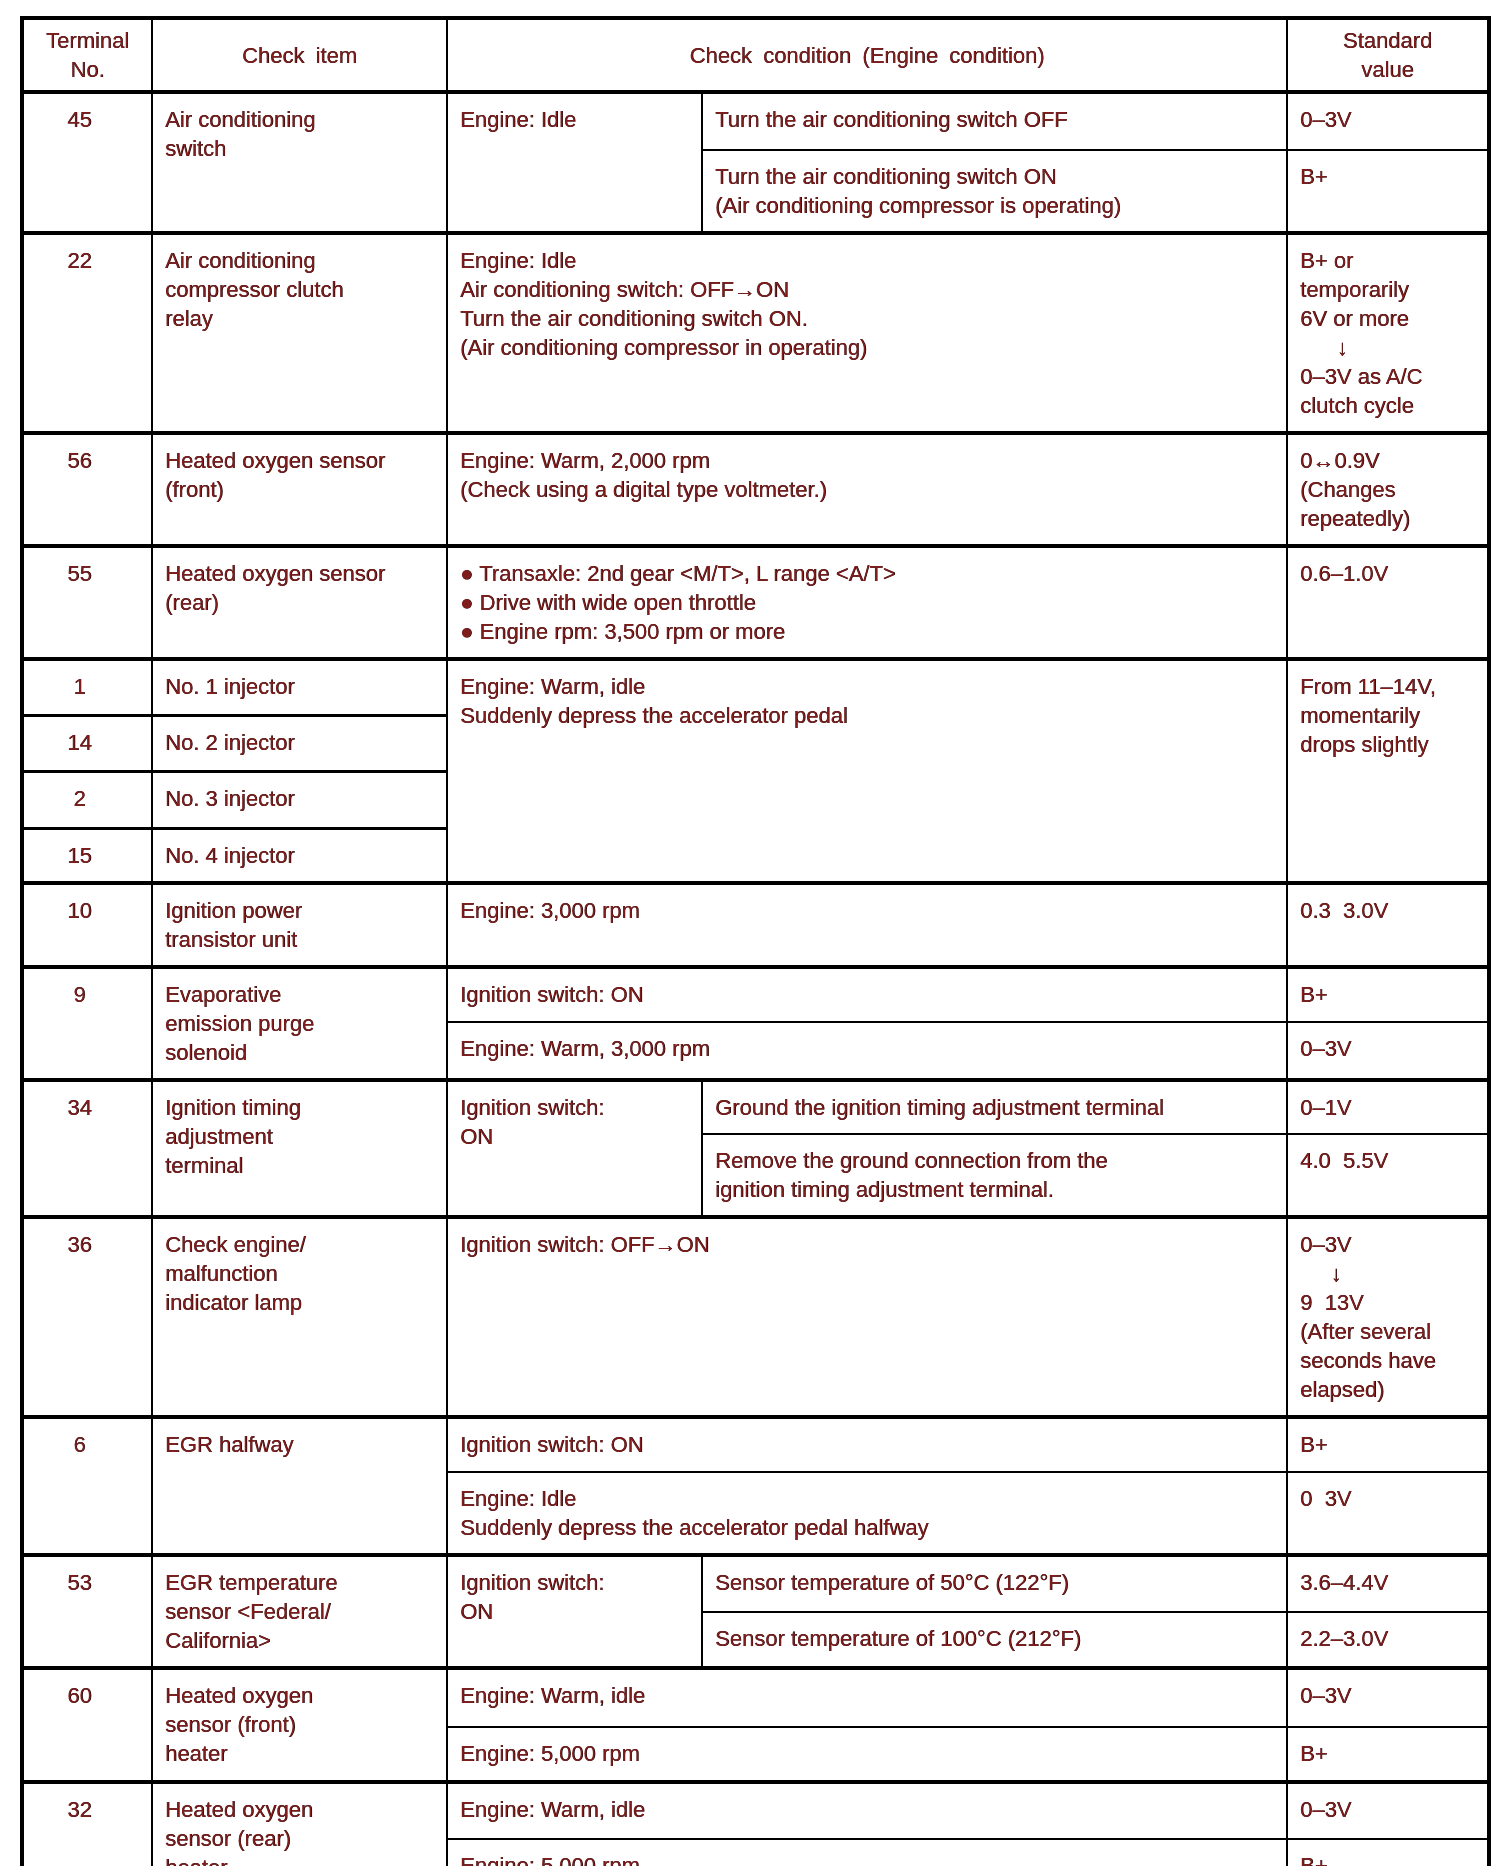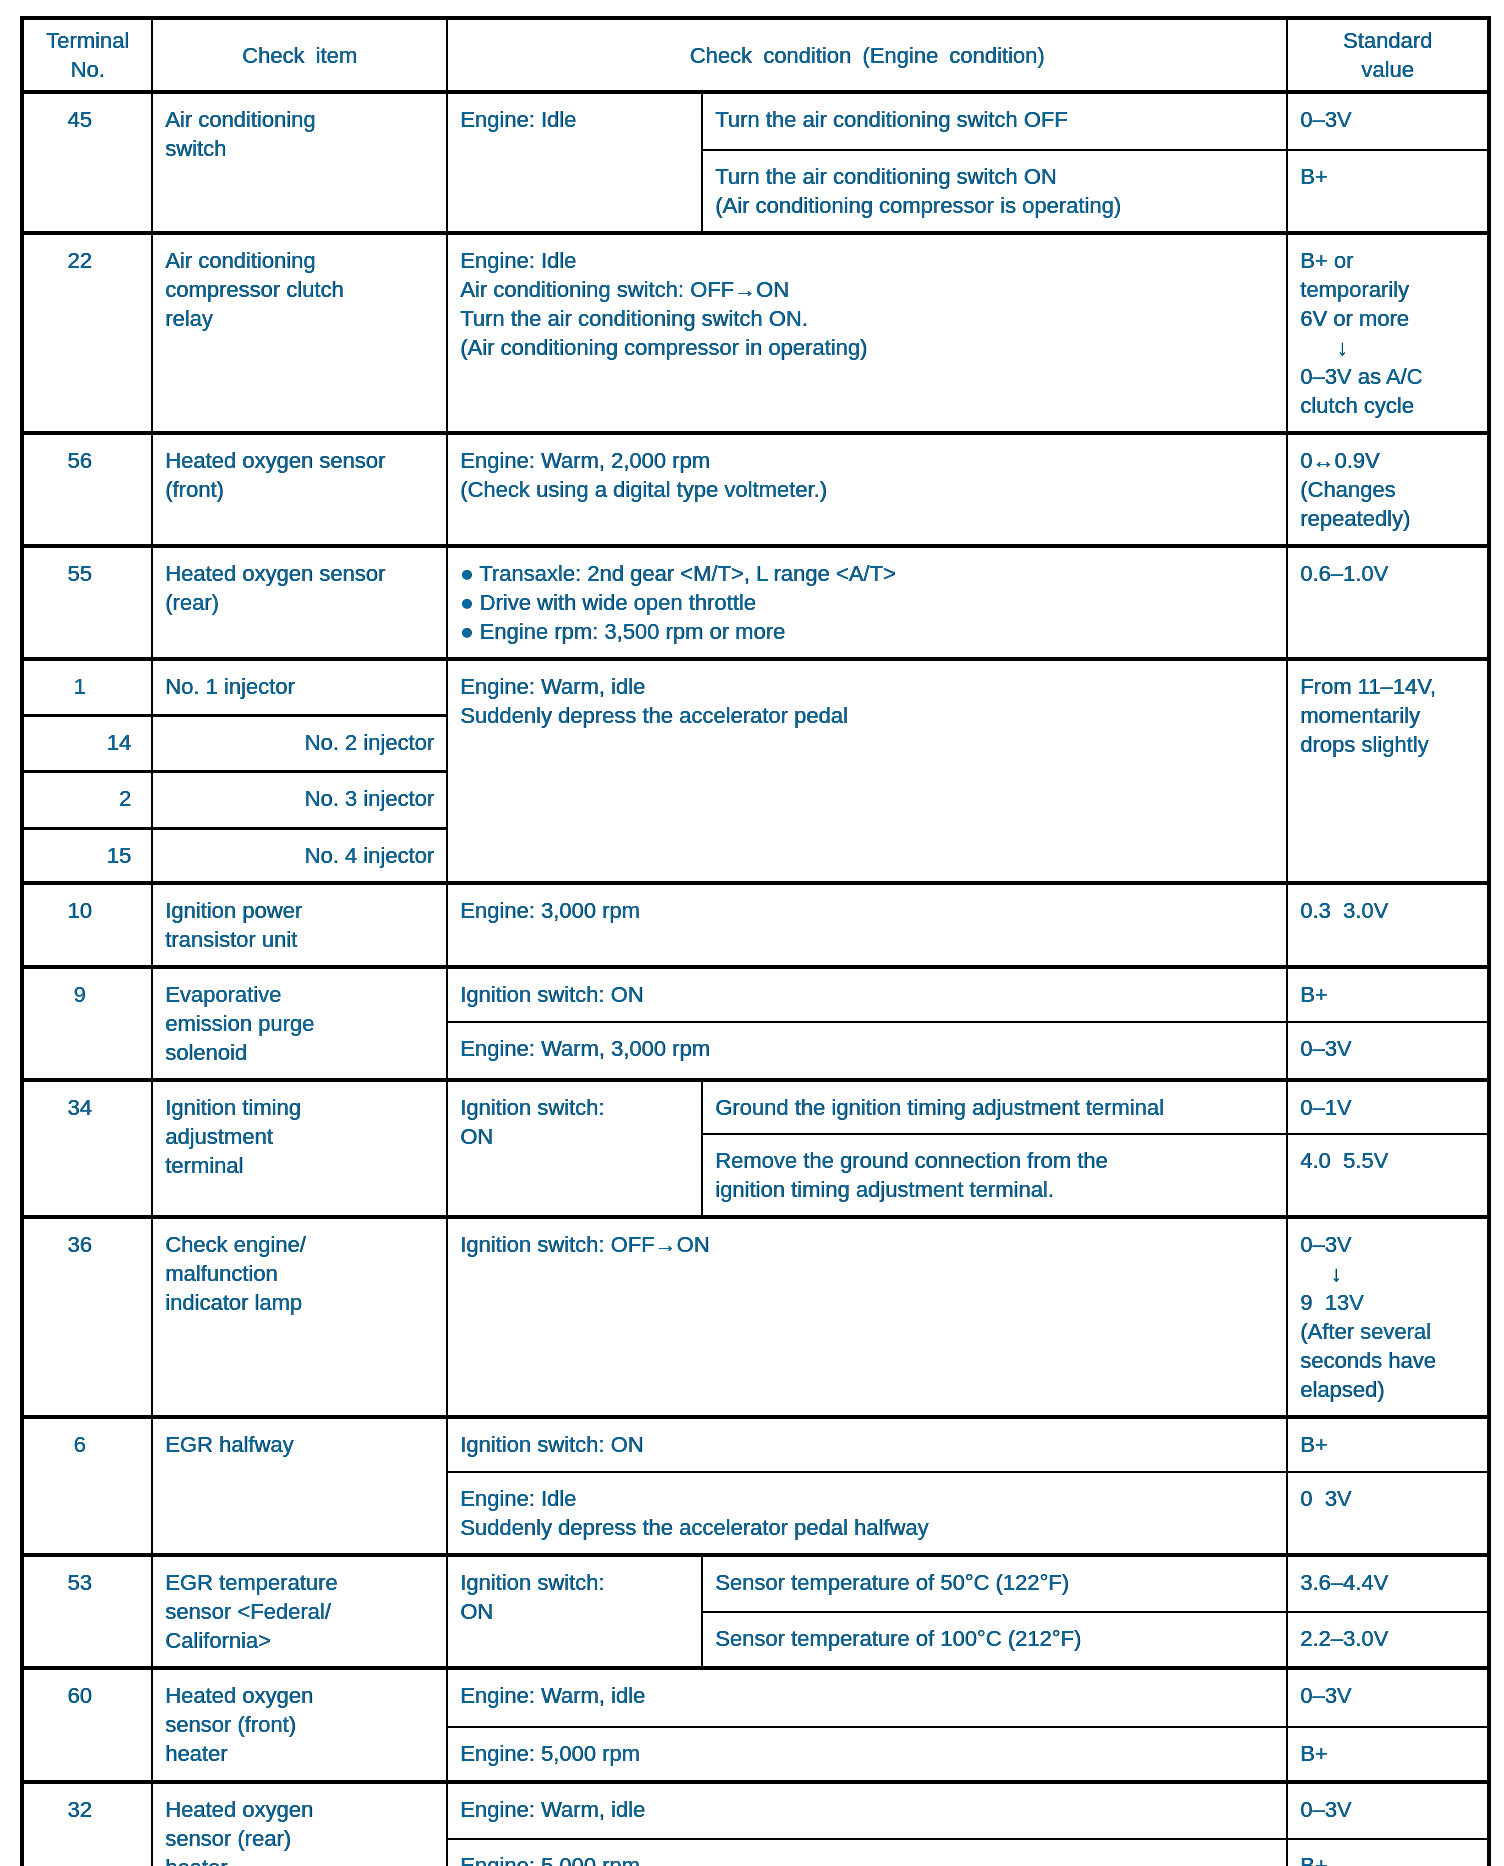--- a/index.html
+++ b/index.html
@@ -6,21 +6,21 @@
     margin: 0;
     padding: 0;
     background: #ffffff;
   }
   .page {
     position: relative;
     width: 1504px;
     height: 1866px;
     background: #ffffff;
     font-family: "Liberation Sans", sans-serif;
-    color: #0369a1;
+    color: #7f1d1d;
     overflow: hidden;
     text-decoration: underline;
   }
   table.spec {
     position: absolute;
     left: 20px;
     top: 16px;
     width: 1467px;
     border-collapse: collapse;
     border: 4px solid #000;
@@ -31,21 +31,21 @@
     border-top: 2px solid #000;
     vertical-align: top;
     padding: 11px 12px;
     font-size: 22px;
     line-height: 29px;
     white-space: pre-wrap;
     text-shadow: 0.4px 0 0 #000;
     overflow: hidden;
   }
   tr.g > td { border-top: 4px solid #000; }
-  tr.inj > td { border-top: 3px solid #000; text-align: right; }
+  tr.inj > td { border-top: 3px solid #000; }
   tr.s > td { border-top: 2px solid #000; }
   td.term {
     text-align: center;
     padding-left: 4px;
     padding-right: 20px;
   }
   tr.header > td {
     text-align: center;
     vertical-align: middle;
     padding: 6px;

